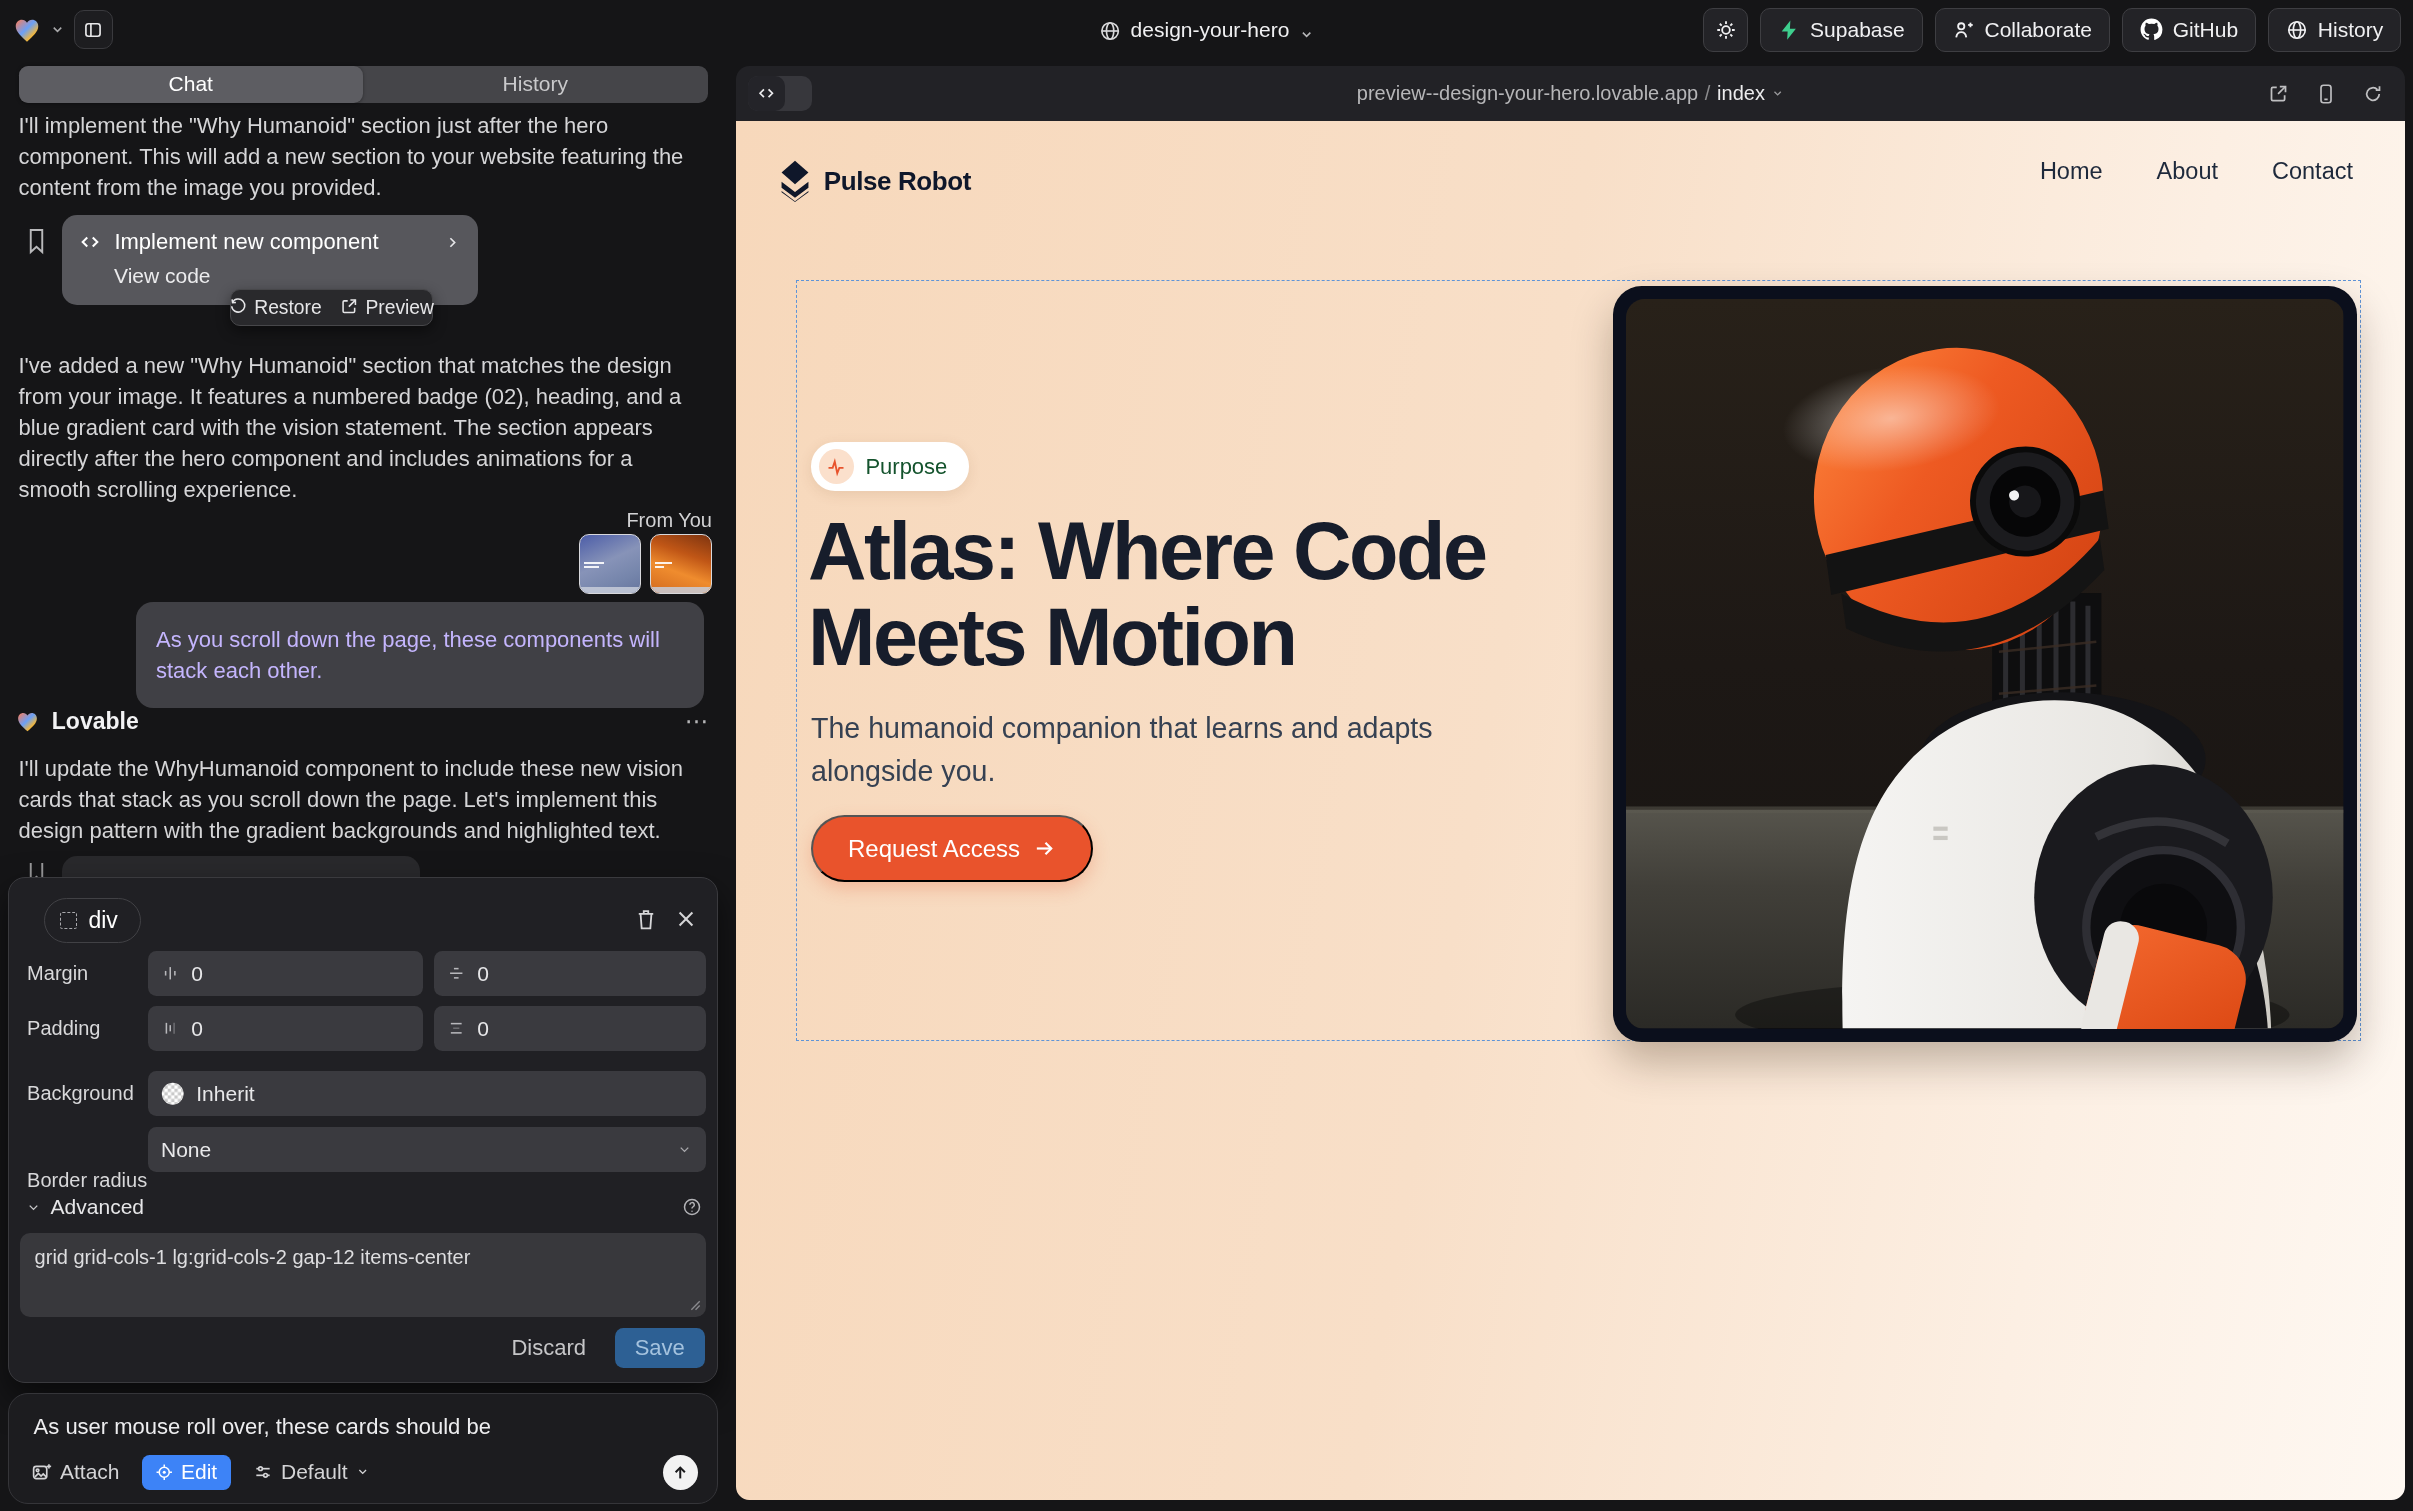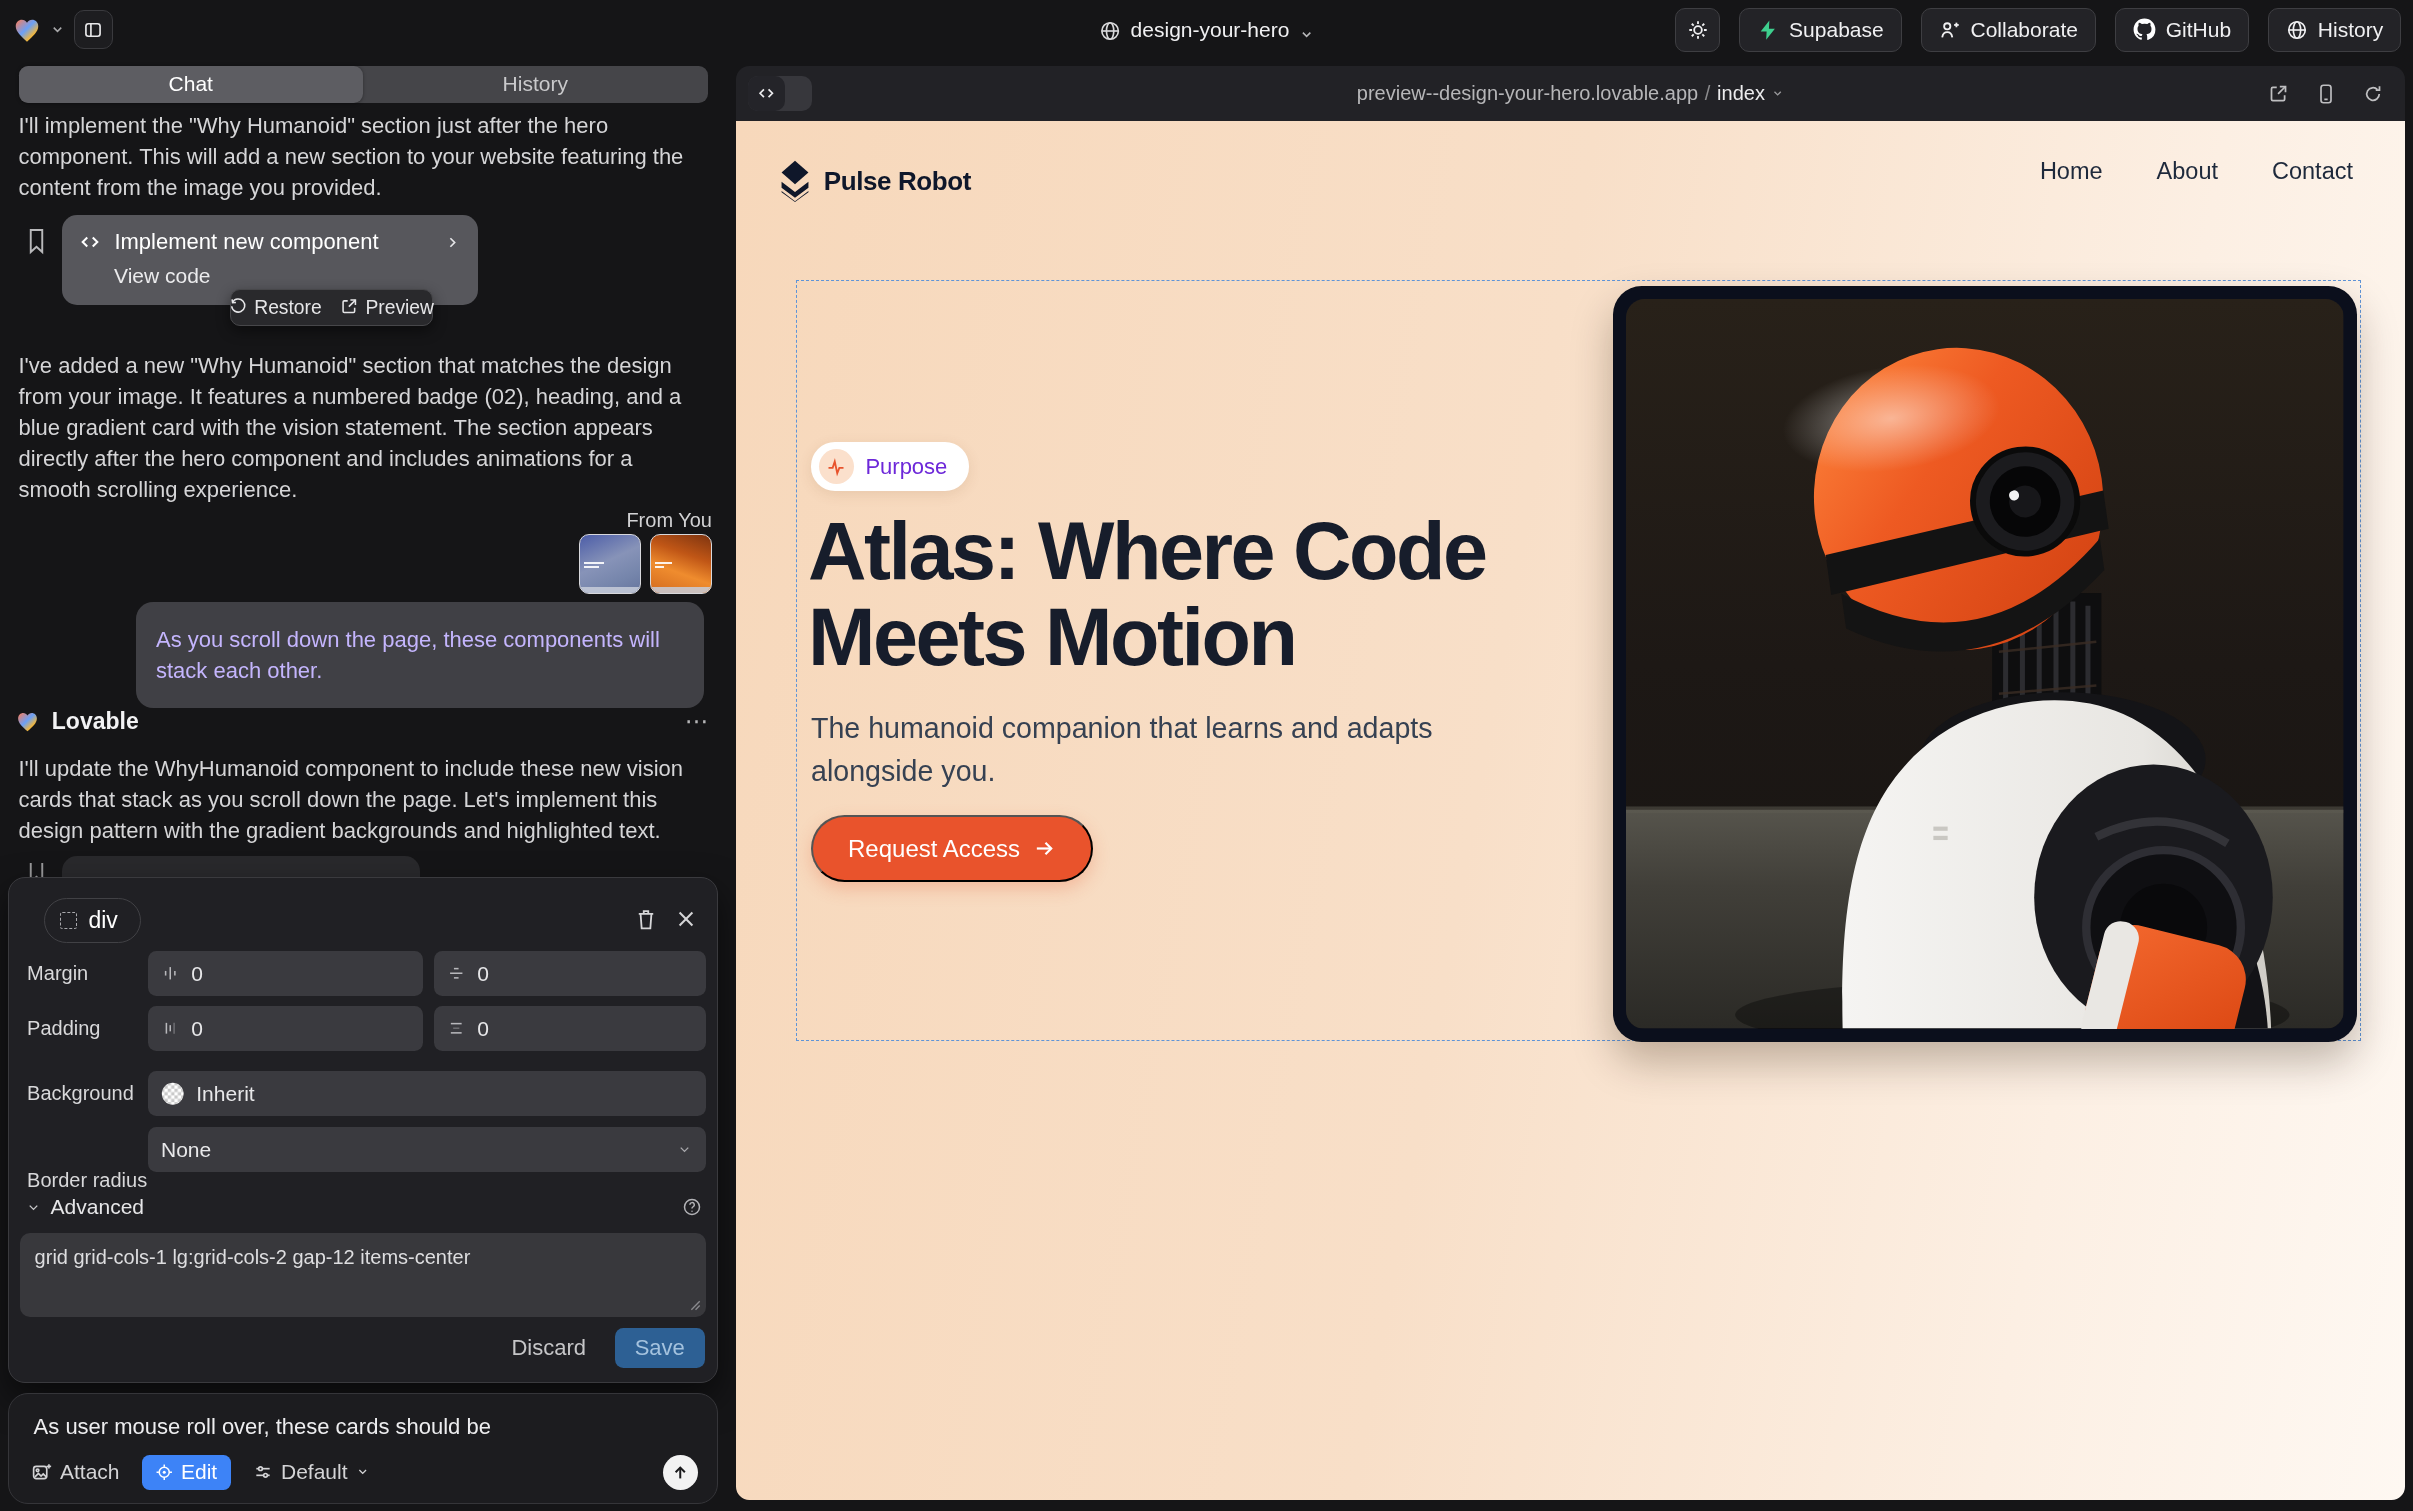--- a/index.html
+++ b/index.html
@@ -10,21 +10,21 @@
 
   
   .topbar { position:absolute; left:0; top:0; width:2413px; height:59px;
     display:flex; align-items:center; padding:0 11.8px; color:#ececee; }
   .tb-left { display:flex; align-items:center; gap:8.4px; }
   .tb-center { position:absolute; left:50%; transform:translateX(-50%); display:flex; align-items:flex-end; gap:10px;
     color:#f0f0f2; font-size:21px; font-weight:500; }
   .tb-right { margin-left:auto; display:flex; align-items:center; gap:11.8px; }
   .tb-btn { height:44px; display:flex; align-items:center; gap:10px; padding:0 17px;
     background:#232327; border:0.8px solid #3e3e42; border-radius:10px; color:#f0f0f2;
-    font-size:21px; font-weight:500; cursor:pointer;margin-left:7px; }
+    font-size:21px; font-weight:500; cursor:pointer; }
   .tb-btn.square { width:45px; padding:0; justify-content:center; }
   .panel-btn { width:39px; height:39px; border:0.8px solid #3a3a3e; background:#1d1d20; border-radius:10px;
     display:flex; align-items:center; justify-content:center; color:#e8e8ea; }
 
   
   .chat { position:absolute; left:0; top:59px; width:727px; height:1453px; }
   .chat p.msg { position:absolute; color:#d5d5d7; font-size:22px; line-height:31px; }
   .tabbar { position:absolute; left:18.5px; top:6.7px; width:689px; height:37px; background:#454549;
     border-radius:9.2px; display:flex; }
   .tab { flex:1; display:flex; align-items:center; justify-content:center; font-size:21px; color:#c9c9cb;
@@ -124,21 +124,21 @@
   .brand { display:flex; align-items:center; gap:11.8px; font-size:26px; font-weight:700; color:#0f172a;
     letter-spacing:-0.4px;margin-top:19px; }
   .site-nav { margin-left:auto; display:flex; gap:54px; font-size:23.5px; font-weight:500; color:#1e293b; }
   .site-nav a { cursor:pointer; }
 
   .selection { position:absolute; left:60px; top:159px; width:1565px; height:761px;
     border:1.7px dashed #5e94d8; pointer-events:none; }
 
   .badge { position:absolute; left:75px; top:321px; height:49px; background:#ffffff; border-radius:24px;
     display:flex; align-items:center; gap:11.8px; padding:0 22px 0 7.6px; box-shadow:0 3.4px 13.4px rgba(120,70,30,.12);
-    font-size:22px; font-weight:500; color:#6d28d9; }
+    font-size:22px; font-weight:500; color:#14532d; }
   .badge-dot { width:35px; height:35px; border-radius:50%; background:#fbe0cc; display:flex; align-items:center;
     justify-content:center; color:#e8532c; }
   .hero-h1 { position:absolute; left:72px; top:388px; width:823px; font-size:81px; line-height:1.06; font-weight:800;
     color:#171d2b; letter-spacing:-2.5px; }
   .hero-p { position:absolute; left:75px; top:586px; font-size:28.6px; line-height:1.5; color:#364152; }
   .cta { position:absolute; left:75px; top:694px; height:67px; border-radius:34px; background:#e9532c;
     display:flex; align-items:center; gap:13.4px; padding:0 35px; color:#fff; font-size:24px; font-weight:500;
     cursor:pointer; box-shadow:0 6.7px 17px rgba(233,83,44,.25); }
 
   .robot-card { position:absolute; left:877px; top:165px; width:744px; height:756px; background:#0b0f1c;

